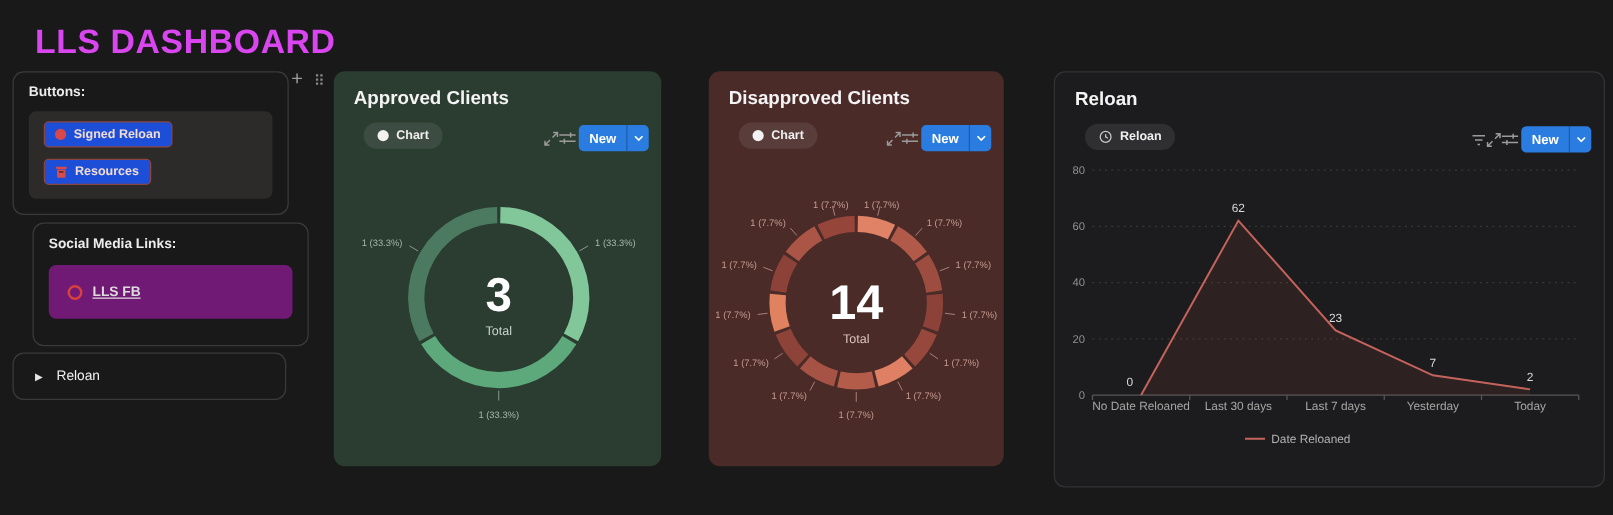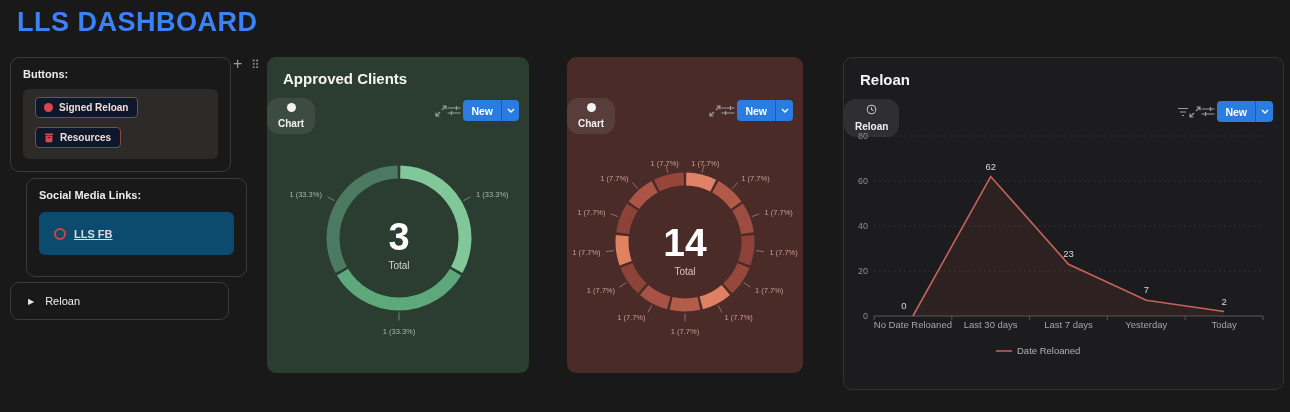--- a/index.html
+++ b/index.html
@@ -1,44 +1,44 @@
 <!DOCTYPE html>
 <html><head>
 <meta charset="utf-8">
 <style>
   html,body{margin:0;padding:0;}
   body{
     width:1290px;height:412px;position:relative;overflow:hidden;
     background:#19191a;color:#eee;
     font-family:"Liberation Sans",sans-serif;
   }
-  #page-title{position:absolute;left:12px;top:2px;margin:5px;font-size:27px;font-weight:bold;color:#3b82f6;letter-spacing:.5px;}
+  #page-title{position:absolute;left:12px;top:2px;margin:16px;font-size:27px;font-weight:bold;color:#d946ef;letter-spacing:.5px;}
   .outline-card{position:absolute;border:1px solid #3a3a3c;border-radius:9px;background:transparent;}
   .section-label{position:absolute;left:12px;top:10px;font-size:11px;font-weight:bold;color:#ececec;}
   #buttons-card{left:10px;top:57px;width:219px;height:113px;}
   #buttons-inner{position:absolute;left:12px;top:31px;width:195px;height:70px;background:#2d2b2a;border-radius:6px;}
-  .red-btn{position:absolute;left:12px;display:inline-flex;align-items:center;gap:6px;background:#0f172a;border:1px solid #8a4543;border-radius:4px;padding:4px 9px 4px 8px;font-size:10px;font-weight:bold;color:#f2dcd6;cursor:pointer;white-space:nowrap;}
+  .red-btn{position:absolute;left:12px;display:inline-flex;align-items:center;gap:6px;background:#1d4ed8;border:1px solid #8a4543;border-radius:4px;padding:4px 9px 4px 8px;font-size:10px;font-weight:bold;color:#f2dcd6;cursor:pointer;white-space:nowrap;}
   #btn-signed{top:8px;}
   #btn-resources{top:38px;}
   .red-dot{width:9px;height:9px;border-radius:50%;background:#d84848;}
   #social-card{left:10px;top:178px;width:219px;height:97px;margin-left:16px;}
-  #social-inner{position:absolute;left:12px;top:33px;width:195px;height:43px;background:#0c4a6e;border-radius:6px;display:flex;align-items:center;padding-left:15px;gap:8px;box-sizing:border-box;}
+  #social-inner{position:absolute;left:12px;top:33px;width:195px;height:43px;background:#701a75;border-radius:6px;display:flex;align-items:center;padding-left:15px;gap:8px;box-sizing:border-box;}
   .red-ring{width:12px;height:12px;border-radius:50%;border:2.5px solid #d83f3f;box-sizing:border-box;}
   #fb-link{font-size:11px;font-weight:bold;color:#dcdcdc;text-decoration:underline;cursor:pointer;}
   #files-card{left:10px;top:282px;width:219px;height:38px;display:flex;align-items:center;padding-left:17px;gap:11px;box-sizing:border-box;cursor:pointer;}
   .caret{font-size:8px;color:#e6e6e6;}
   #files-label{font-size:11px;color:#f0f0f0;}
   #add-widget{position:absolute;left:233px;top:56px;font-size:16px;color:#9c9c9c;cursor:pointer;line-height:16px;}
   #drag-handle{position:absolute;left:251px;top:58px;font-size:12px;color:#8a8a8a;cursor:grab;}
   .widget-card{position:absolute;border-radius:9px;overflow:hidden;}
   #approved-card{left:267px;top:57px;width:262px;height:316px;background:#2b3c31;text-decoration:underline;}
   #disapproved-card{left:567px;top:57px;width:236px;height:316px;background:#4a2b28;}
   #reloan-card{left:843px;top:57px;width:439px;height:331px;background:#1c1c1e;border:1px solid #323234;}
   .card-title{position:absolute;left:16px;top:13px;font-size:15px;font-weight:bold;color:#f4f4f4;}
-  .pill{position:absolute;left:0;top:41px;display:inline-flex;align-items:center;gap:6px;background:rgba(255,255,255,0.085);border-radius:12px;padding:5px 11px;font-size:10px;font-weight:bold;color:#f0f0f0;cursor:pointer;flex-direction:column;}
+  .pill{position:absolute;left:24px;top:41px;display:inline-flex;align-items:center;gap:6px;background:rgba(255,255,255,0.085);border-radius:12px;padding:5px 11px;font-size:10px;font-weight:bold;color:#f0f0f0;cursor:pointer;}
   .pill .dot{width:9px;height:9px;border-radius:50%;background:#f2f2f2;}
   .header-icons{position:absolute;top:43px;right:10px;display:flex;align-items:center;}
   .icon-btn{display:flex;align-items:center;justify-content:center;cursor:pointer;color:#9b9b9b;}
   .new-btn{display:flex;align-items:center;background:#2b7ce0;border-radius:4px;height:21px;overflow:hidden;cursor:pointer;margin-left:2px;}
   .nb-label{padding:0 8px;font-size:10.5px;font-weight:bold;color:#fff;}
   .nb-div{width:1px;height:21px;background:rgba(0,0,0,0.25);}
   .nb-chev{width:17px;display:flex;justify-content:center;align-items:center;height:21px;}
   .pie-svg,.line-svg{position:absolute;left:0;top:0;pointer-events:none;}
   .pie-label{position:absolute;font-size:7.5px;white-space:nowrap;pointer-events:none;}
   .center-stack{position:absolute;text-align:center;transform:translateX(-50%);pointer-events:none;}
@@ -128,20 +128,21 @@
   <div class="center-stack" style="left:132px;top:160px;">
     <div class="center-num">3</div>
     <div class="center-sub">Total</div>
   </div>
 <div class="pie-label" style="color: rgb(169, 182, 171); left: 209.076px; top: 136.5px; transform: translate(0px, -50%);">1 (33.3%)</div>
     <div class="pie-label" style="color: rgb(169, 182, 171); left: 132px; top: 270px; transform: translate(-50%, 0px);">1 (33.3%)</div>
     <div class="pie-label" style="color: rgb(169, 182, 171); left: 54.9237px; top: 136.5px; transform: translate(-100%, -50%);">1 (33.3%)</div>
   </div>
 
 <div id="disapproved-card" class="widget-card">
+  <div class="card-title">Disapproved Clients</div>
   <div class="pill">
     <span class="dot"></span>
     <span>Chart</span>
   </div>
   <div class="header-icons">
     <span class="icon-btn">
       <svg width="12" height="12" viewBox="0 0 12 12" fill="none" stroke="currentColor" stroke-width="1.2">
           <path d="M7.5 1H11v3.5M11 1 7 5M4.5 11H1V7.5M1 11l4-4"></path>
         </svg>
     </span>

